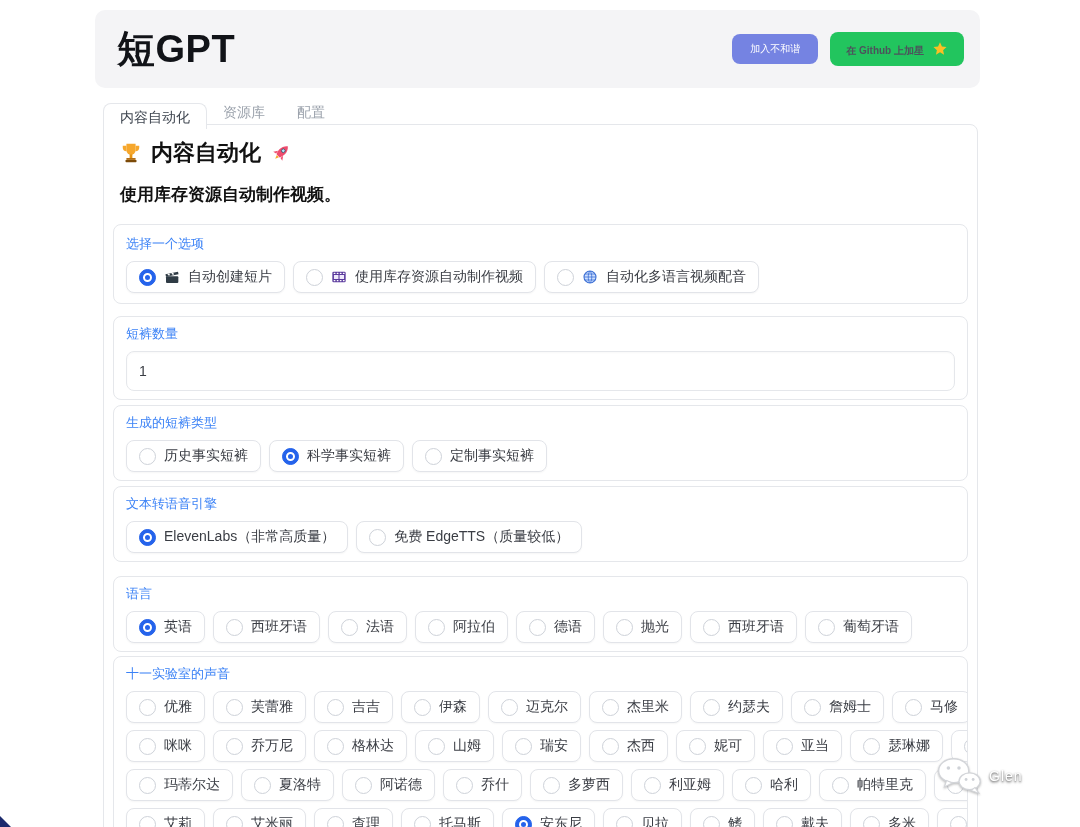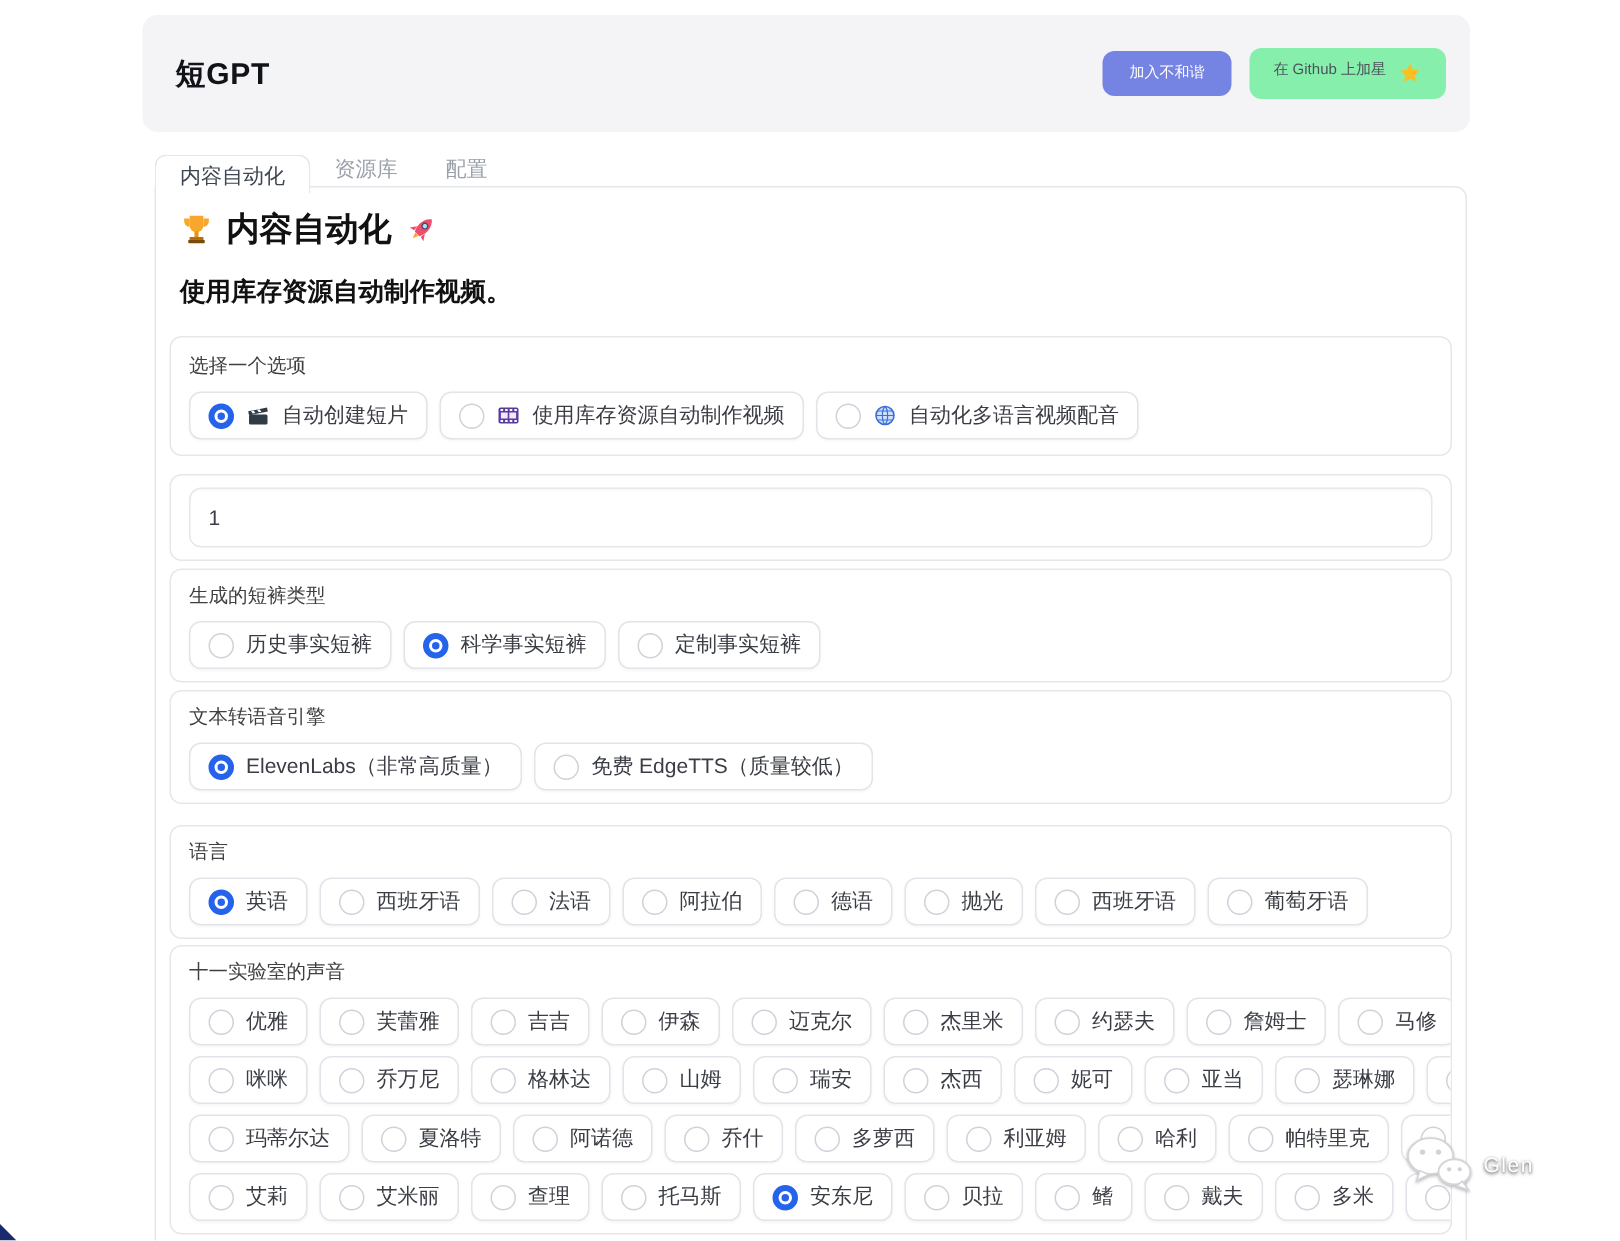--- a/index.html
+++ b/index.html
@@ -3,27 +3,27 @@
 <meta charset="utf-8">
 <style>
   * { margin:0; padding:0; box-sizing:border-box; }
   html,body { width:1080px; height:827px; background:#fff; overflow:hidden;
     font-family:"Liberation Sans", sans-serif; position:relative; }
 
   
   .header { position:absolute; left:95px; top:10px; width:885px; height:78px;
     background:#f4f4f6; border-radius:10px; display:flex; align-items:center;
     padding:0 16px; }
-  .header-title { font-size:20px; font-weight:bold; color:#111318; margin-left:6px; letter-spacing:.5px; }
+  .header-title { font-size:38px; font-weight:bold; color:#111318; margin-left:6px; letter-spacing:.5px; }
   .header-buttons { margin-left:auto; display:flex; gap:12px; align-items:center; }
   .btn { border:none; border-radius:8px; font-size:10px; padding:9px 18px;
     font-family:inherit; cursor:pointer; line-height:1.2; }
   .btn-discord { background:#7583e2; color:#fff; }
-  .btn-github { background:#86efac; color:#4d525c; display:inline-flex;
-    align-items:flex-start; gap:8px; padding:9px 16px; }
+  .btn-github { background:#22c55e; color:#4d525c; display:inline-flex;
+    align-items:flex-end; gap:8px; padding:9px 16px;font-weight:bold; }
 
   
   .tabbar { position:absolute; left:103px; top:99px; display:flex; z-index:3; align-items:flex-end; }
   .tab { font-size:14px; padding:5px 16px 6px; color:#9aa1ab; cursor:pointer; }
   .tab.selected { background:#fff; border:1px solid #e5e7eb; border-bottom:none;
     border-radius:8px 8px 0 0; color:#3f4650; height:26px; margin-bottom:-1px; }
 
   
   .panel { position:absolute; left:103px; top:124px; width:875px; height:780px;
     border:1px solid #e5e7eb; border-radius:0 8px 8px 8px; background:#fff;
@@ -34,21 +34,21 @@
     margin:15px 0 18px 7px; }
 
   
   .gbox { border:1px solid #e5e7eb; border-radius:8px; padding:8px 12px;
     background:#fff; overflow:hidden; }
   .gbox.pad-lg { padding:10px 12px; }
   .gap-lg { margin-bottom:12px; }
   .gap-sm { margin-bottom:5px; }
   .gap-md { margin-bottom:14px; }
   .gap-xs { margin-bottom:4px; }
-  .glabel { font-size:13px; color:#404040; margin-bottom:8px; }
+  .glabel { font-size:13px; color:#3b82f6; margin-bottom:8px; }
   .pill-row { display:flex; gap:8px; flex-wrap:nowrap; margin-bottom:7px; }
   .pill-row:last-child { margin-bottom:0; }
   .pill { display:inline-flex; align-items:center; gap:8px;
     border:1px solid #e2e4e9; border-radius:8px; padding:6px 12px;
     font-size:14px; color:#3a3d44; background:#fff; white-space:nowrap;
     box-shadow:0 1px 2px rgba(0,0,0,.04); cursor:pointer; }
   .radio { width:17px; height:17px; border-radius:50%;
     border:1px solid #ced2d9; background:#fff; flex:none; position:relative; }
   .pill.selected .radio { background:#2563eb; border-color:#2563eb; }
   .pill.selected .radio::after { content:""; position:absolute; inset:3px;
@@ -164,20 +164,21 @@
             <circle cx="12" cy="12" r="9" fill="#cfe0ff" stroke="#3b6fd4" stroke-width="1.6"></circle>
             <path d="M3 12h18M12 3c3.5 3 3.5 15 0 18M12 3c-3.5 3-3.5 15 0 18M4.3 7.5h15.4M4.3 16.5h15.4" stroke="#3b6fd4" stroke-width="1.2" fill="none"></path>
           </svg>
         </span>
         <span>自动化多语言视频配音</span>
       </div>
     </div>
   </div>
 
   <div class="gbox gap-sm">
+    <div class="glabel">短裤数量</div>
     <input class="text-input" type="text" value="1" style="">
   </div>
 
   <div class="gbox gap-sm">
     <div class="glabel">生成的短裤类型</div>
     <div class="pill-row">
 
         <div class="pill">
           <span class="radio"></span>
           <span>历史事实短裤</span>

